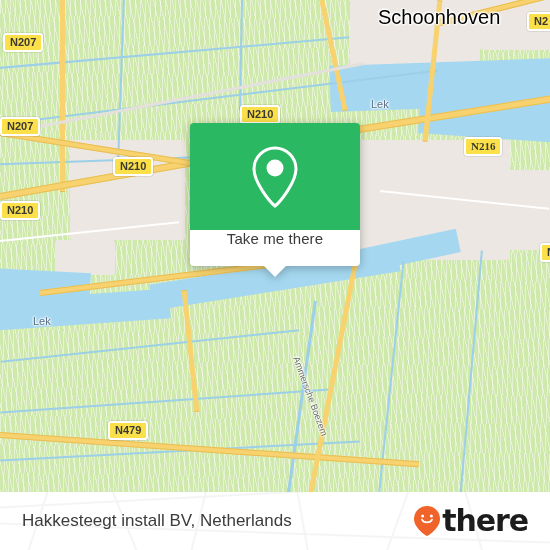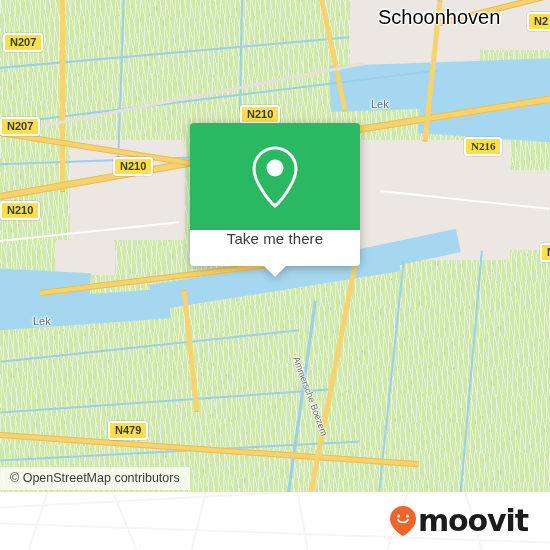--- a/index.html
+++ b/index.html
@@ -201,40 +201,40 @@
           <path d="M28 4 C16.4 4 7 13.4 7 25 C7 38.5 23 58 28 62 C33 58 49 38.5 49 25 C49 13.4 39.6 4 28 4 Z" fill="none" stroke="#ffffff" stroke-width="3"></path>
           <circle cx="28" cy="24" r="8.5" fill="#ffffff"></circle>
         </svg>
       </div>
       <div id="callout-bottom">
         <span id="callout-label">Take me there</span>
         <div id="callout-tail"></div>
       </div>
     </div>
 
-    <div id="osm-attrib">© OpenStreetMap contributors</div>
   </div>
 
   <div id="bottombar">
     <div class="ghostmap">
       <div class="ghost-line" style="left:40px;top:0px;width:2px;height:100px;transform:rotate(18deg);"></div>
       <div class="ghost-line" style="left:120px;top:0px;width:2px;height:100px;transform:rotate(-22deg);"></div>
       <div class="ghost-line" style="left:200px;top:0px;width:2px;height:100px;transform:rotate(14deg);"></div>
       <div class="ghost-line" style="left:300px;top:0px;width:2px;height:100px;transform:rotate(-10deg);"></div>
       <div class="ghost-line" style="left:400px;top:0px;width:2px;height:100px;transform:rotate(20deg);"></div>
       <div class="ghost-line" style="left:470px;top:0px;width:2px;height:100px;transform:rotate(-16deg);"></div>
       <div class="ghost-line" style="left:0px;top:30px;width:550px;height:2px;transform:rotate(-3deg);"></div>
       <div class="ghost-line" style="left:0px;top:70px;width:550px;height:2px;transform:rotate(2deg);"></div>
     </div>
 
+    <div id="bottom-title">Hakkesteegt install BV, Netherlands</div>
 
     <div id="moovit-logo">
       <svg id="moovit-pin" viewBox="0 0 26 30">
         <path d="M13 0 C5.8 0 0 5.8 0 13 C0 21.5 11 29.5 13 30 C15 29.5 26 21.5 26 13 C26 5.8 20.2 0 13 0 Z" fill="#f0632a"></path>
         <circle cx="8.6" cy="10" r="1.5" fill="#ffffff"></circle>
         <circle cx="17.4" cy="10" r="1.5" fill="#ffffff"></circle>
         <path d="M8 13.6 C9.6 17.2 16.4 17.2 18 13.6" fill="none" stroke="#ffffff" stroke-width="1.7" stroke-linecap="round"></path>
       </svg>
-      <span id="moovit-word">moovit</span>
+      <span id="moovit-word">there</span>
     </div>
   </div>
 
 </div>
 
 </body></html>

